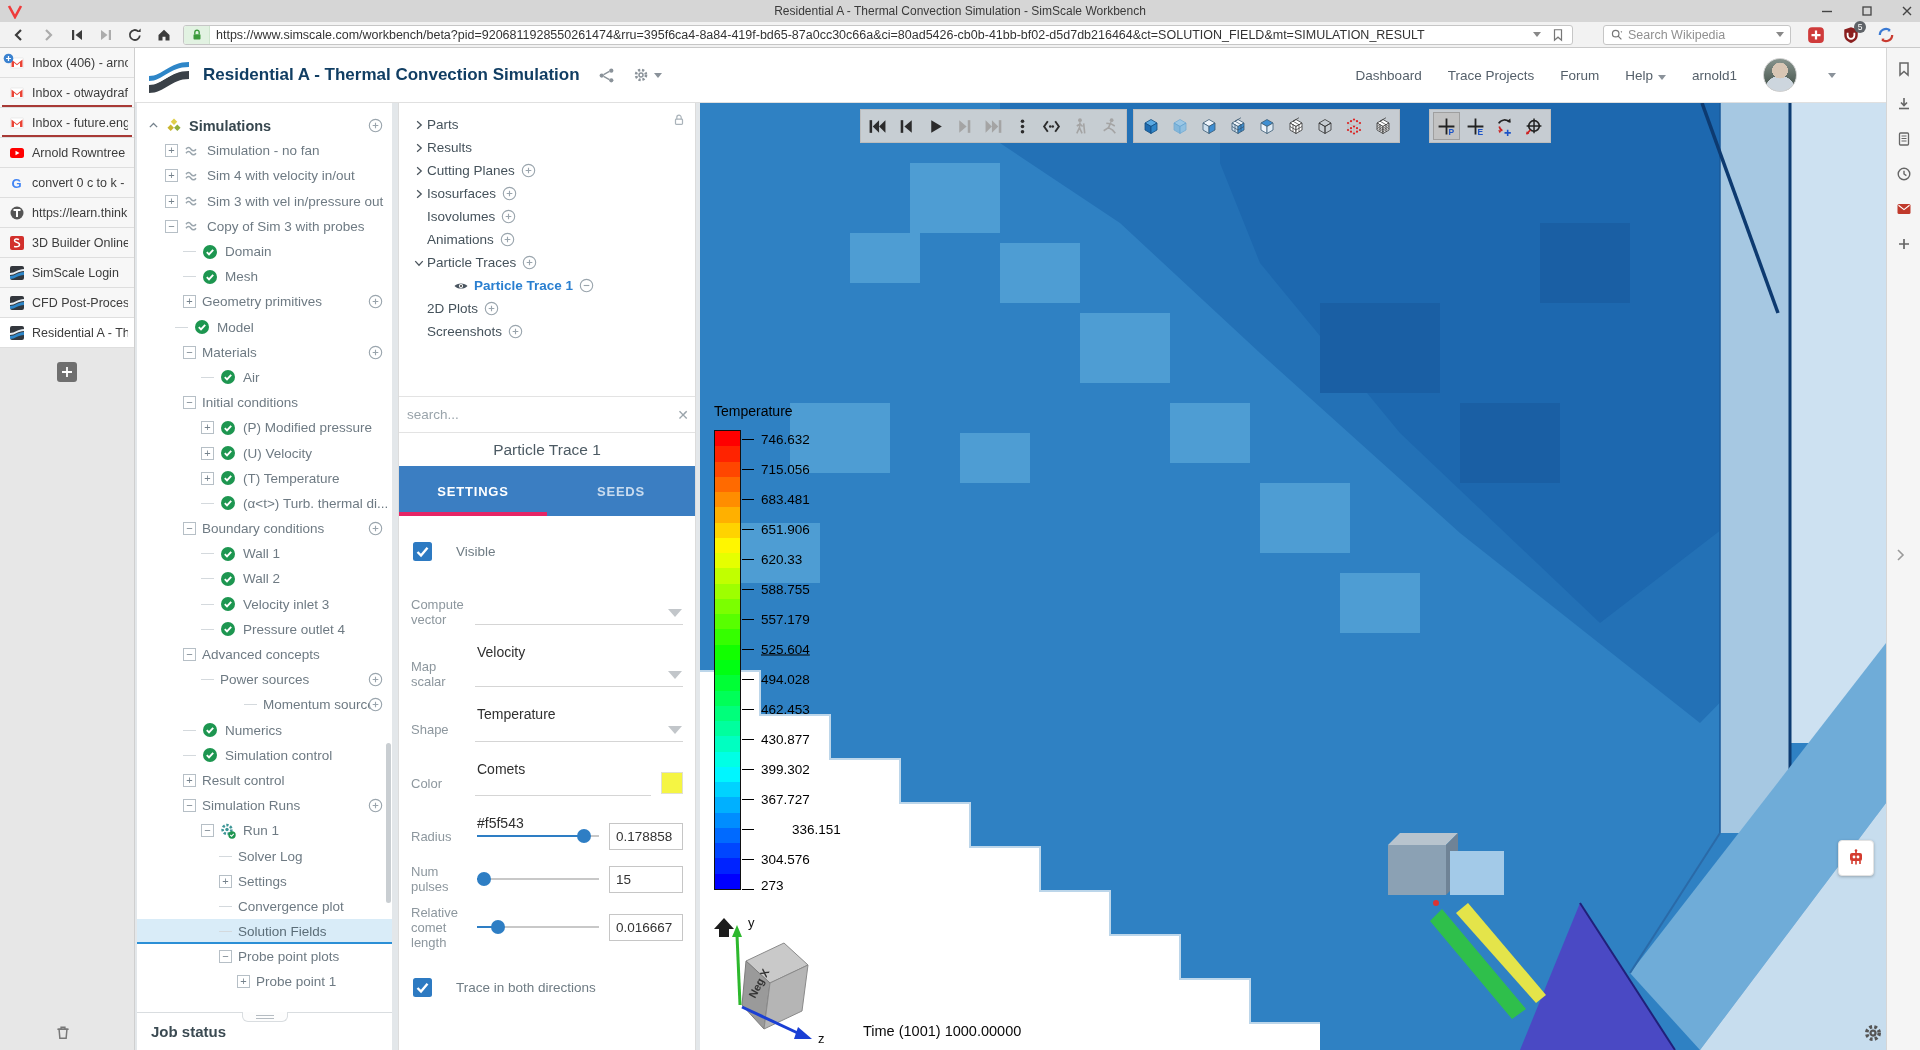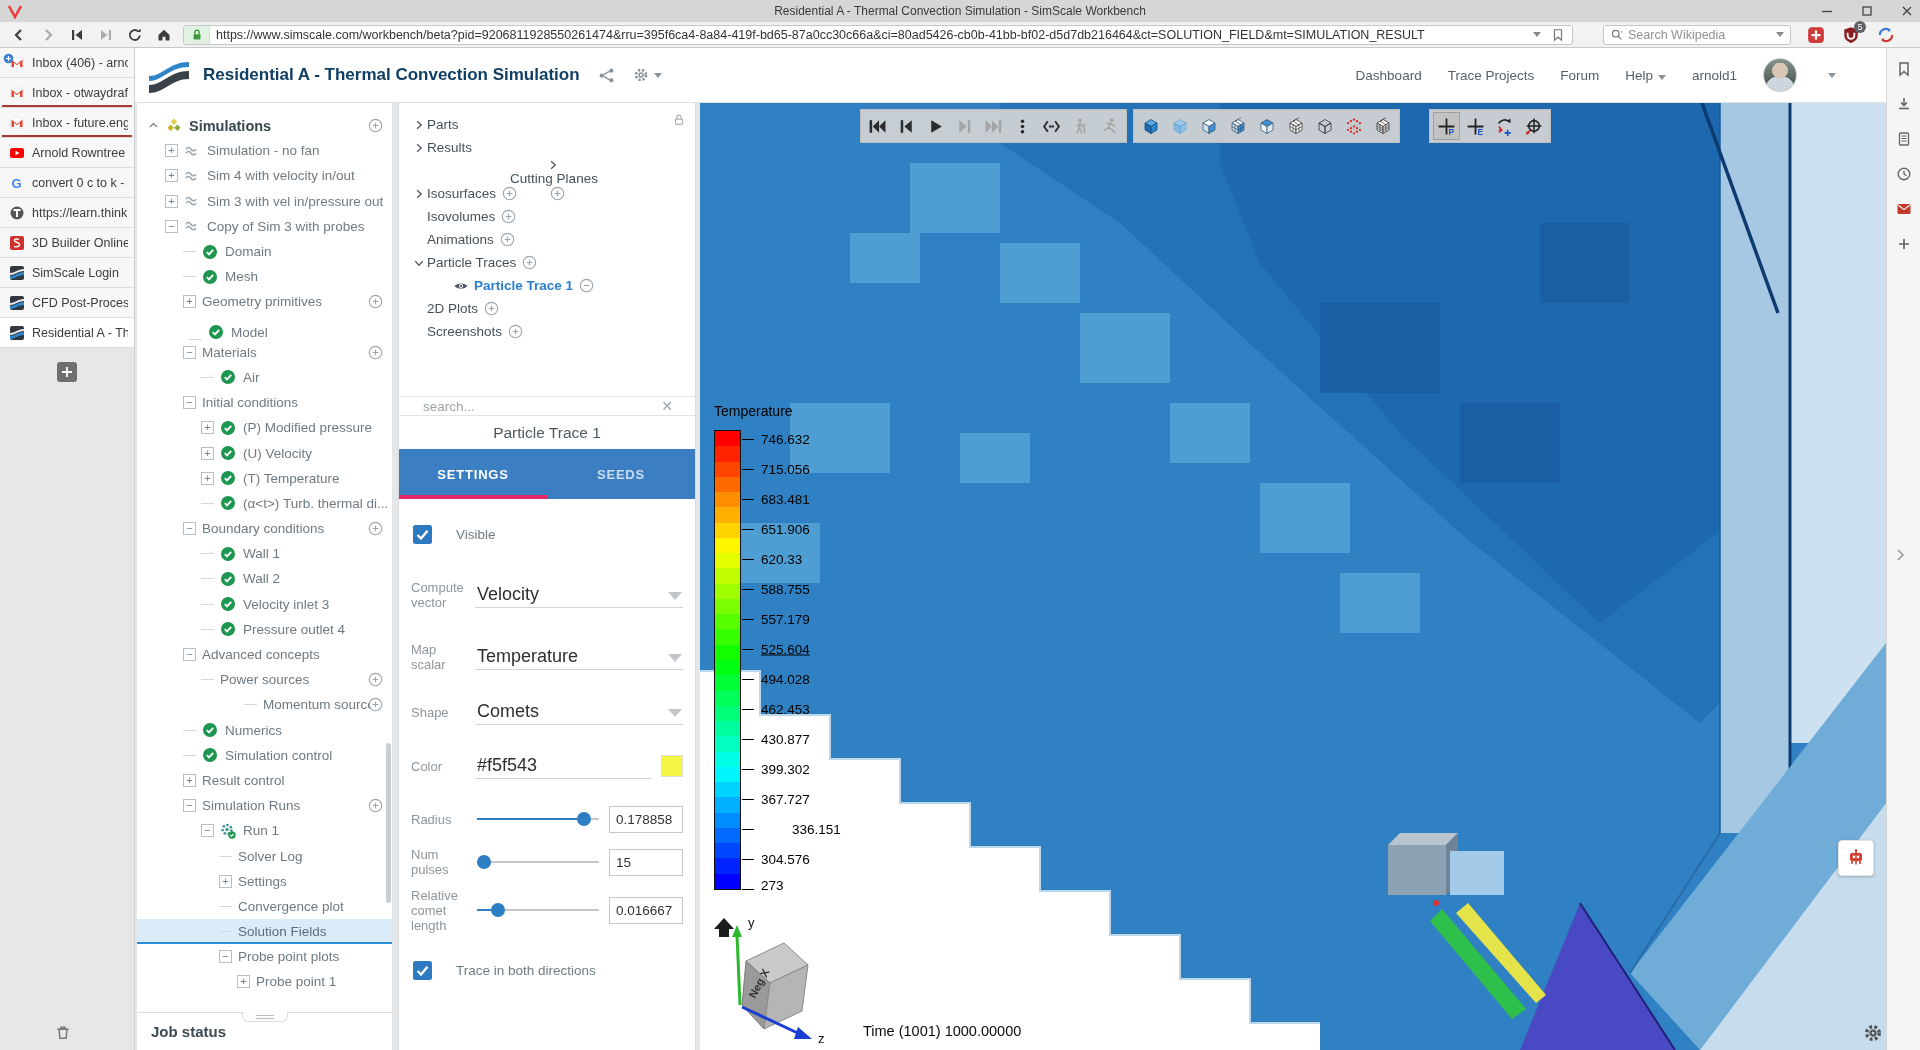--- a/index.html
+++ b/index.html
@@ -70,36 +70,36 @@
 
   
   .midpanel{position:absolute;top:55px;left:263px;width:298px;bottom:0;background:#fff;border-left:1px solid #dcdcdc;border-right:1px solid #dcdcdc;}
   .posttree{position:relative;height:293px;padding-top:10px;}
   .prow{position:relative;height:23px;display:flex;align-items:center;font-size:13.5px;color:#45525b;white-space:nowrap;}
   .parrow{width:14px;flex:none;display:flex;align-items:center;}
   .pplus{margin-left:6px;display:flex;width:15px;height:15px;}
   .prow .eye{width:16px;flex:none;margin-right:5px;display:flex;}
   .prow.sel .plab{color:#2a7fd0;font-weight:bold;}
   .locktop{position:absolute;top:10px;right:9px;}
-  .searchrow{position:relative;height:20px;border-top:1px solid #e3e3e3;border-bottom:1px solid #e3e3e3;display:flex;align-items:center;padding:0 22px;}
+  .searchrow{position:relative;height:37px;border-top:1px solid #e3e3e3;border-bottom:1px solid #e3e3e3;display:flex;align-items:center;padding:0 6px;}
   .searchrow input{border:none;outline:none;flex:1;font-size:13.5px;color:#5a646c;background:transparent;}
   .searchrow input::placeholder{color:#9aa4ab;}
   .xclear{color:#9aa4ab;font-size:14px;}
   .dhead{height:33px;display:flex;align-items:center;justify-content:center;font-size:15.5px;color:#4c5a63;}
   .dtabs{position:relative;height:50px;background:#3b7ec2;display:flex;}
   .dtab{flex:1;display:flex;align-items:center;justify-content:center;font-size:13px;font-weight:bold;letter-spacing:.8px;color:rgba(255,255,255,.72);}
   .dtab.active{color:#fff;}
   .tabuline{position:absolute;left:0;bottom:0;width:50%;height:4px;background:#e62565;}
   .dform{padding:0 12px;}
   .frow{display:flex;align-items:center;}
   .flabel{width:58px;flex:none;font-size:13px;color:#8d979e;line-height:15px;}
   .cbox{width:19px;height:19px;flex:none;margin-left:2px;}
   .cblab{margin-left:24px;font-size:13.5px;color:#6f7c84;}
   .field{flex:1;position:relative;border-bottom:1px solid #d5d5d5;height:26px;margin-left:6px;}
-  .fval{font-size:18px;color:#2f2f2f;line-height:24px;padding-left:2px;}
+  .fval{font-size:14px;color:#2f2f2f;line-height:24px;padding-left:2px;margin-top:41px;}
   .fcaret{position:absolute;right:1px;bottom:7px;width:0;height:0;border-left:7px solid transparent;border-right:7px solid transparent;border-top:8px solid #c2c6ca;}
   .swatch{width:22px;height:22px;flex:none;margin-left:10px;border:1px solid #e0e0d0;}
   .slider{flex:1;position:relative;height:14px;margin:0 10px 0 8px;}
   .strack{position:absolute;left:0;right:0;top:6px;height:2px;background:#c8c8c8;}
   .sfill{position:absolute;left:0;top:6px;height:2px;background:#2e7ec4;}
   .sthumb{position:absolute;top:0;width:14px;height:14px;border-radius:50%;background:#2e7ec4;transform:translateX(-50%);}
   .numin{width:74px;height:27px;border:1px solid #c6c6c6;font-size:13.5px;color:#333;padding-left:6px;flex:none;}
 
   
   .viewport{position:absolute;top:55px;left:565px;right:0;bottom:0;background:#fff;overflow:hidden;}
@@ -442,21 +442,21 @@
             <span>Mesh</span>
           </div>
           <div class="trow" style="padding-left: 46px;">
             <div class="expbox">+</div>
             <span>Geometry primitives</span>
             <div class="addbtn"><svg width="15" height="15" viewBox="0 0 16 16">
                 <circle cx="8" cy="8" r="6.6" stroke="#9aa5ad" stroke-width="1.2" fill="#fff"></circle>
                 <path d="M8 5 v6 M5 8 h6" stroke="#9aa5ad" stroke-width="1.2"></path>
               </svg></div>
           </div>
-          <div class="trow" style="padding-left: 52px; align-items: flex-end;">
+          <div class="trow" style="padding-left: 38px;">
             <div class="stub"></div>
             <div class="ticon">
               <svg width="16" height="16" viewBox="0 0 16 16">
                 <circle cx="8" cy="8" r="7" fill="#1d9650"></circle>
                 <path d="M4.8 8.2 L7 10.4 L11.2 5.8" stroke="#fff" stroke-width="1.9" fill="none"></path>
               </svg>
             </div>
             <span>Model</span>
           </div>
           <div class="trow" style="padding-left: 46px;">
@@ -683,21 +683,21 @@
             <span class="plab">Parts</span>
           </div>
           <div class="prow" style="padding-left: 14px;">
             <div class="parrow">
               <svg width="12" height="12" viewBox="0 0 16 16">
                 <path d="M5.5 3 L11 8 L5.5 13" stroke="#4a545c" stroke-width="1.7" fill="none"></path>
               </svg>
             </div>
             <span class="plab">Results</span>
           </div>
-          <div class="prow" style="padding-left: 14px; flex-direction: column;">
+          <div class="prow" style="padding-left: 14px;">
             <div class="parrow">
               <svg width="12" height="12" viewBox="0 0 16 16">
                 <path d="M5.5 3 L11 8 L5.5 13" stroke="#4a545c" stroke-width="1.7" fill="none"></path>
               </svg>
             </div>
             <span class="plab">Cutting Planes</span>
             <div class="pplus">
               <svg width="15" height="15" viewBox="0 0 16 16">
                 <circle cx="8" cy="8" r="6.6" stroke="#9aa5ad" stroke-width="1.2" fill="#fff"></circle>
                 <path d="M8 5 v6 M5 8 h6" stroke="#9aa5ad" stroke-width="1.2"></path>

